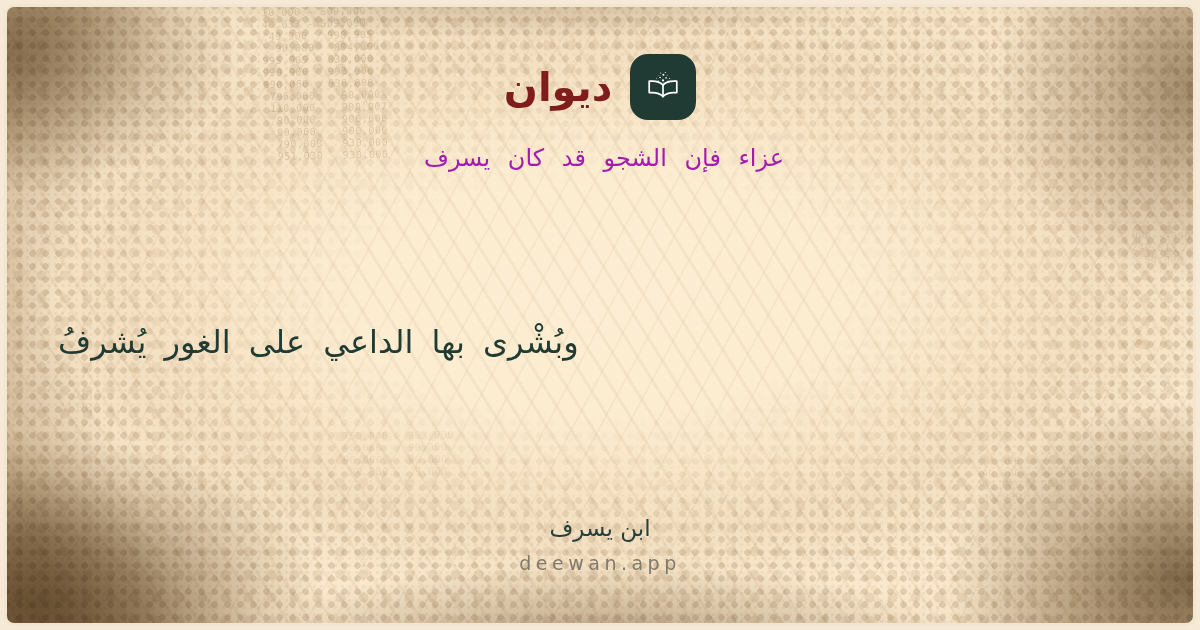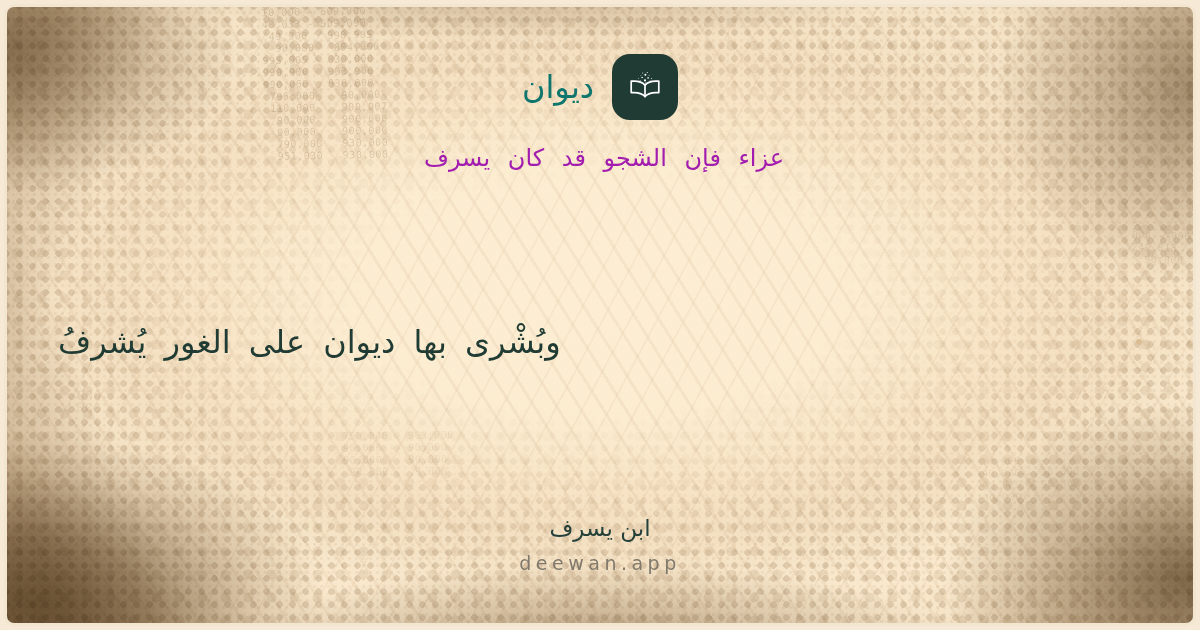--- a/index.html
+++ b/index.html
@@ -125,23 +125,23 @@
     direction:rtl;
   }
   .logo-badge{
     width:66px;height:66px;border-radius:18px;
     background:#1f3b33;
     display:flex;align-items:center;justify-content:center;
     flex:0 0 auto;
   }
   .logo-badge svg{display:block;}
   .brand-name{
-    font-size:32px;
-    font-weight:400;
-    color:#0f766e;
+    font-size:40px;
+    font-weight:700;
+    color:#7f1d1d;
     letter-spacing:0;
     line-height:1;
   }
 
   
   .subtitle{
     margin-top:24px;
     font-size:24px;
     color:#a21caf;
     word-spacing:10px;
@@ -259,21 +259,21 @@
           </g>
         </svg>
       </div>
       <div class="brand-name">ديوان</div>
     </div>
 
     <div class="subtitle">عزاء فإن  الشجو قد كان   يسرف</div>
 
     <div class="verse">
       <div class="verse-dot"></div>
-      <div class="hemistich">وبُشْرى بها ديوان على الغور  يُشرفُ</div>
+      <div class="hemistich">وبُشْرى بها الداعي على الغور  يُشرفُ</div>
     </div>
 
     <div class="footer">
       <div class="author">ابن يسرف</div>
       <div class="site">deewan.app</div>
     </div>
 
   </div>
 
   <div class="frame-edge"></div>

